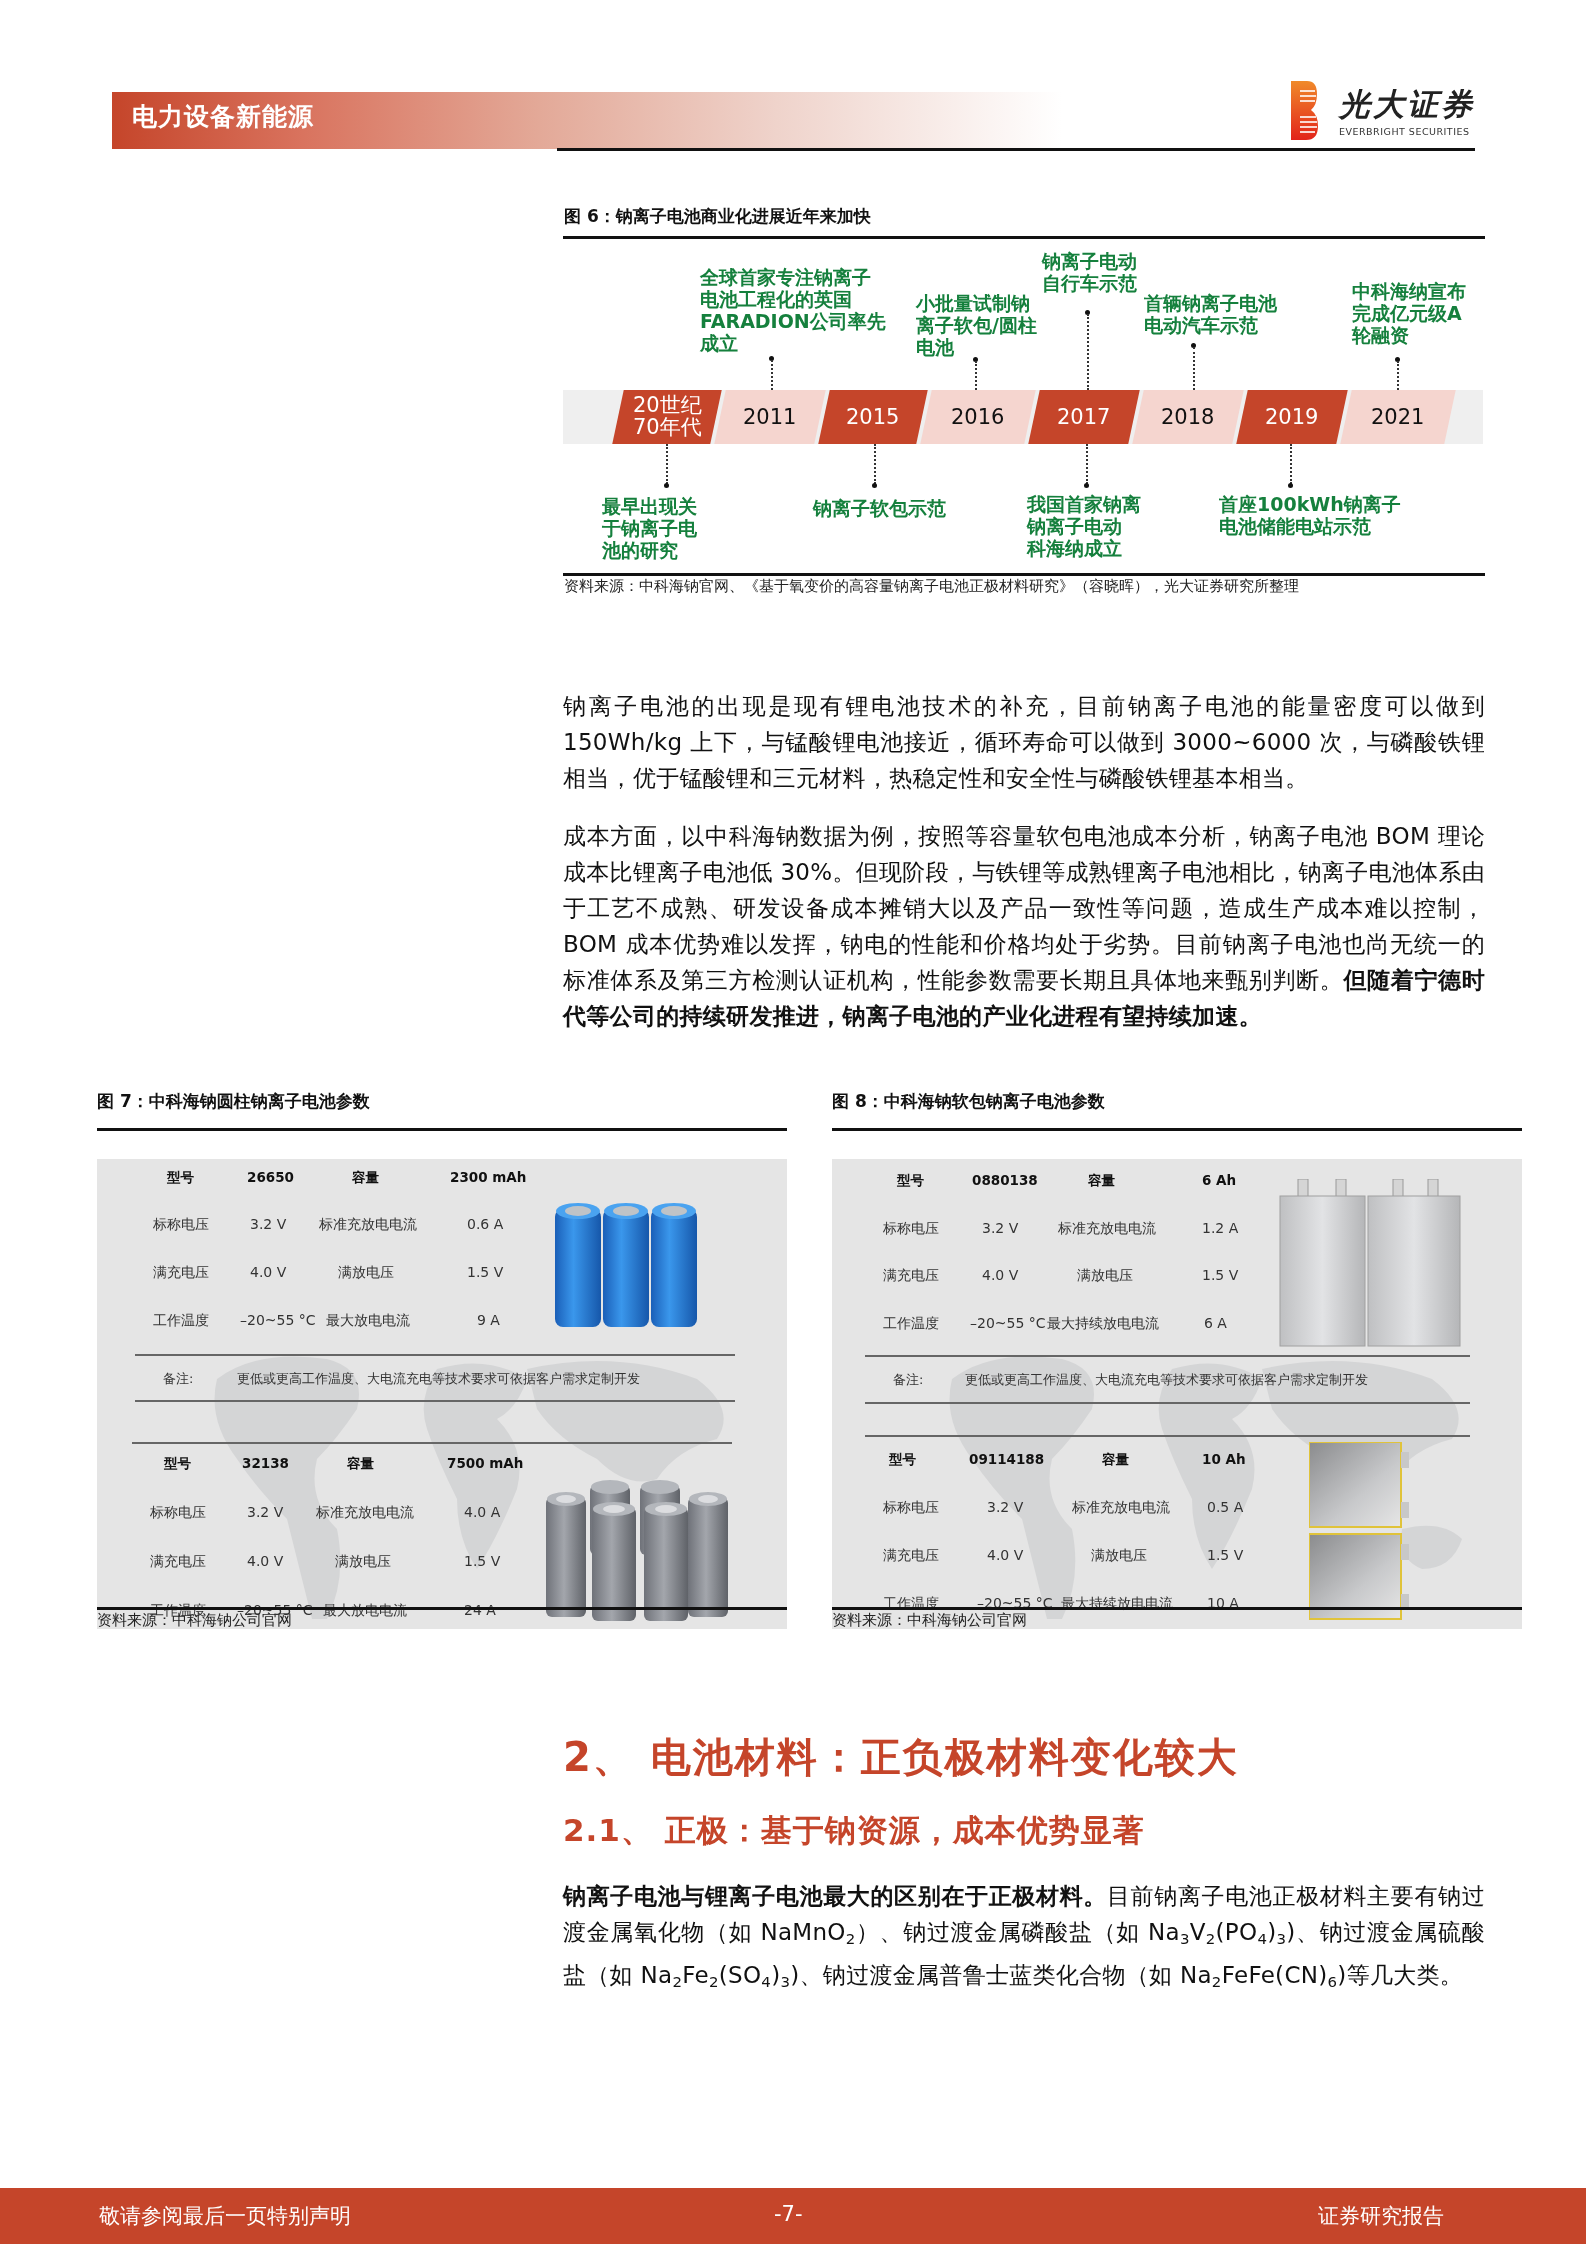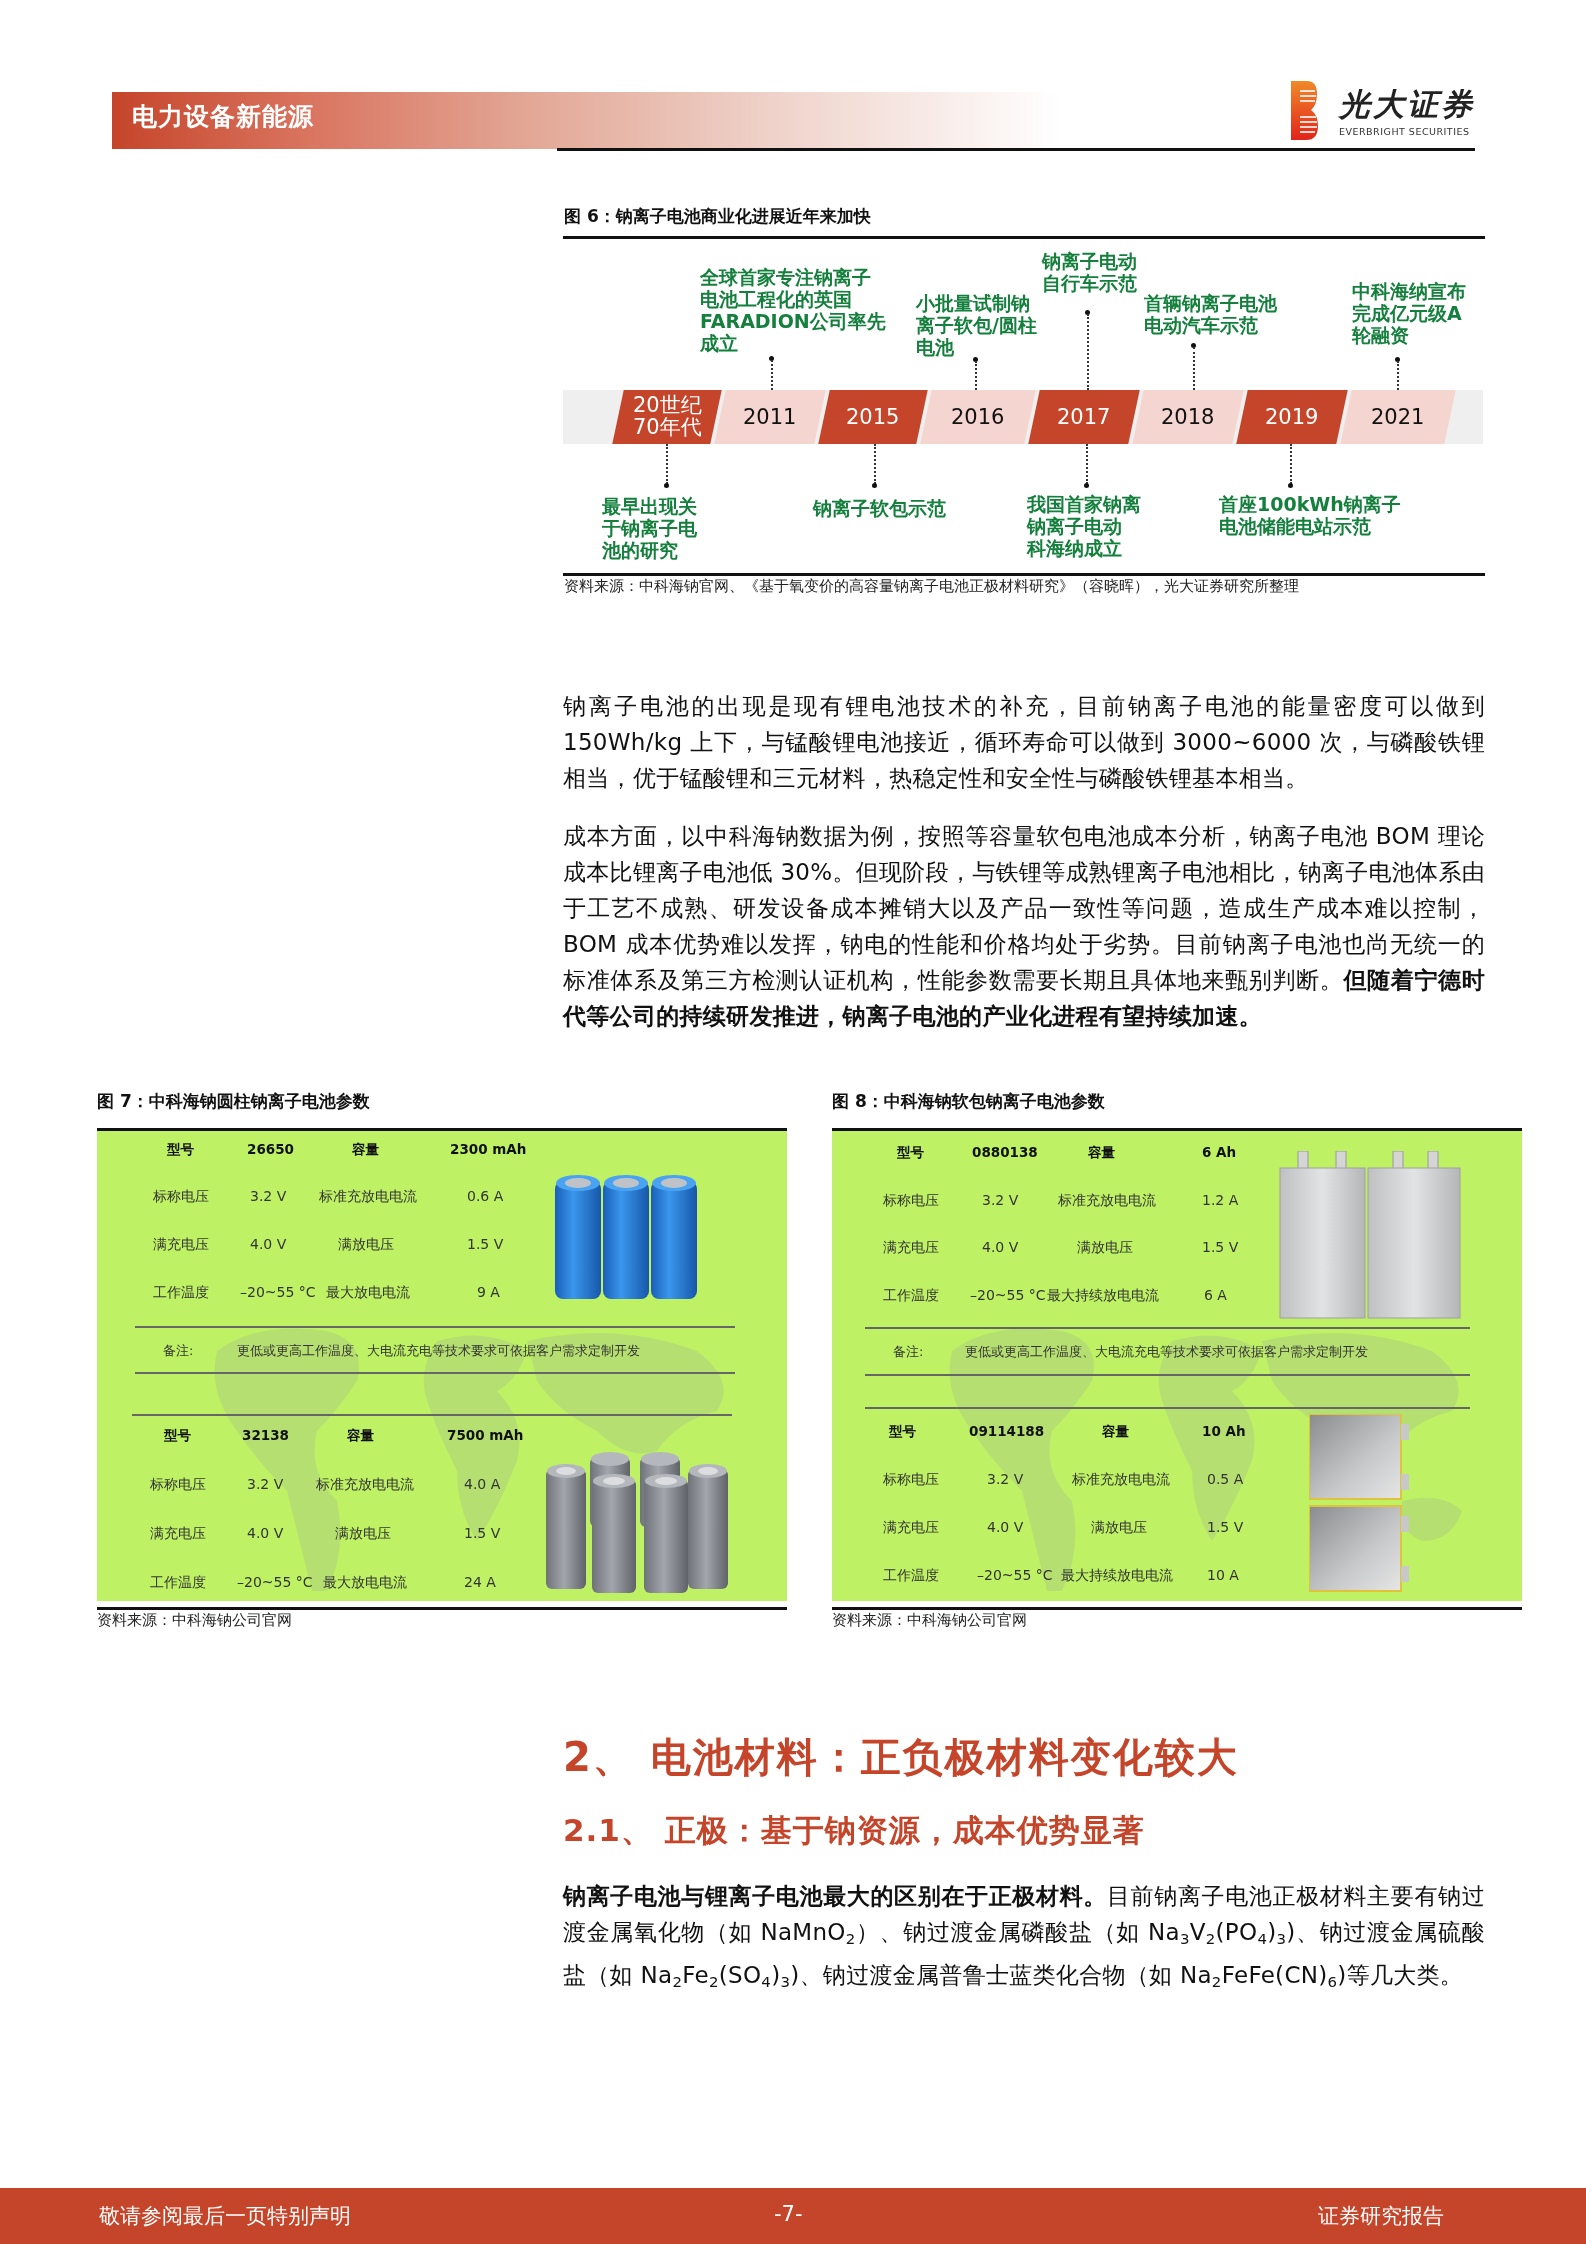--- a/index.html
+++ b/index.html
@@ -28,21 +28,21 @@
   .tl-seg .two { font-size:16px; line-height:20px; text-align:center; }
   .tl-label { font-size:19px; line-height:22px; font-weight:bold; color:#15803d; }
   .dot { width:5px; height:5px; border-radius:50%; background:#111; }
   .vline { width:0; border-left:2px dotted #333; }
 
   
   .para { font-size:23px; line-height:36px; color:#111; text-align:justify; letter-spacing:0.3px; }
   .para b { font-weight:bold; }
 
   
-  .panel { background:#bef264; overflow:hidden; }
+  .panel { background:#e5e5e5; overflow:hidden;margin-top:28px; }
   .map { position:absolute; opacity:0.22; }
   .spec { position:absolute; font-size:14px; color:#333; white-space:nowrap; }
   .spec.b { font-weight:bold; color:#111; font-size:13.5px; }
   .hr { position:absolute; height:2px; background:#666; }
 
   
   .h1 { font-size:40px; font-weight:bold; color:#c5452a; letter-spacing:2px;text-align:right; }
   .h2 { font-size:31px; font-weight:bold; color:#c5452a; letter-spacing:1px; }
 
   

